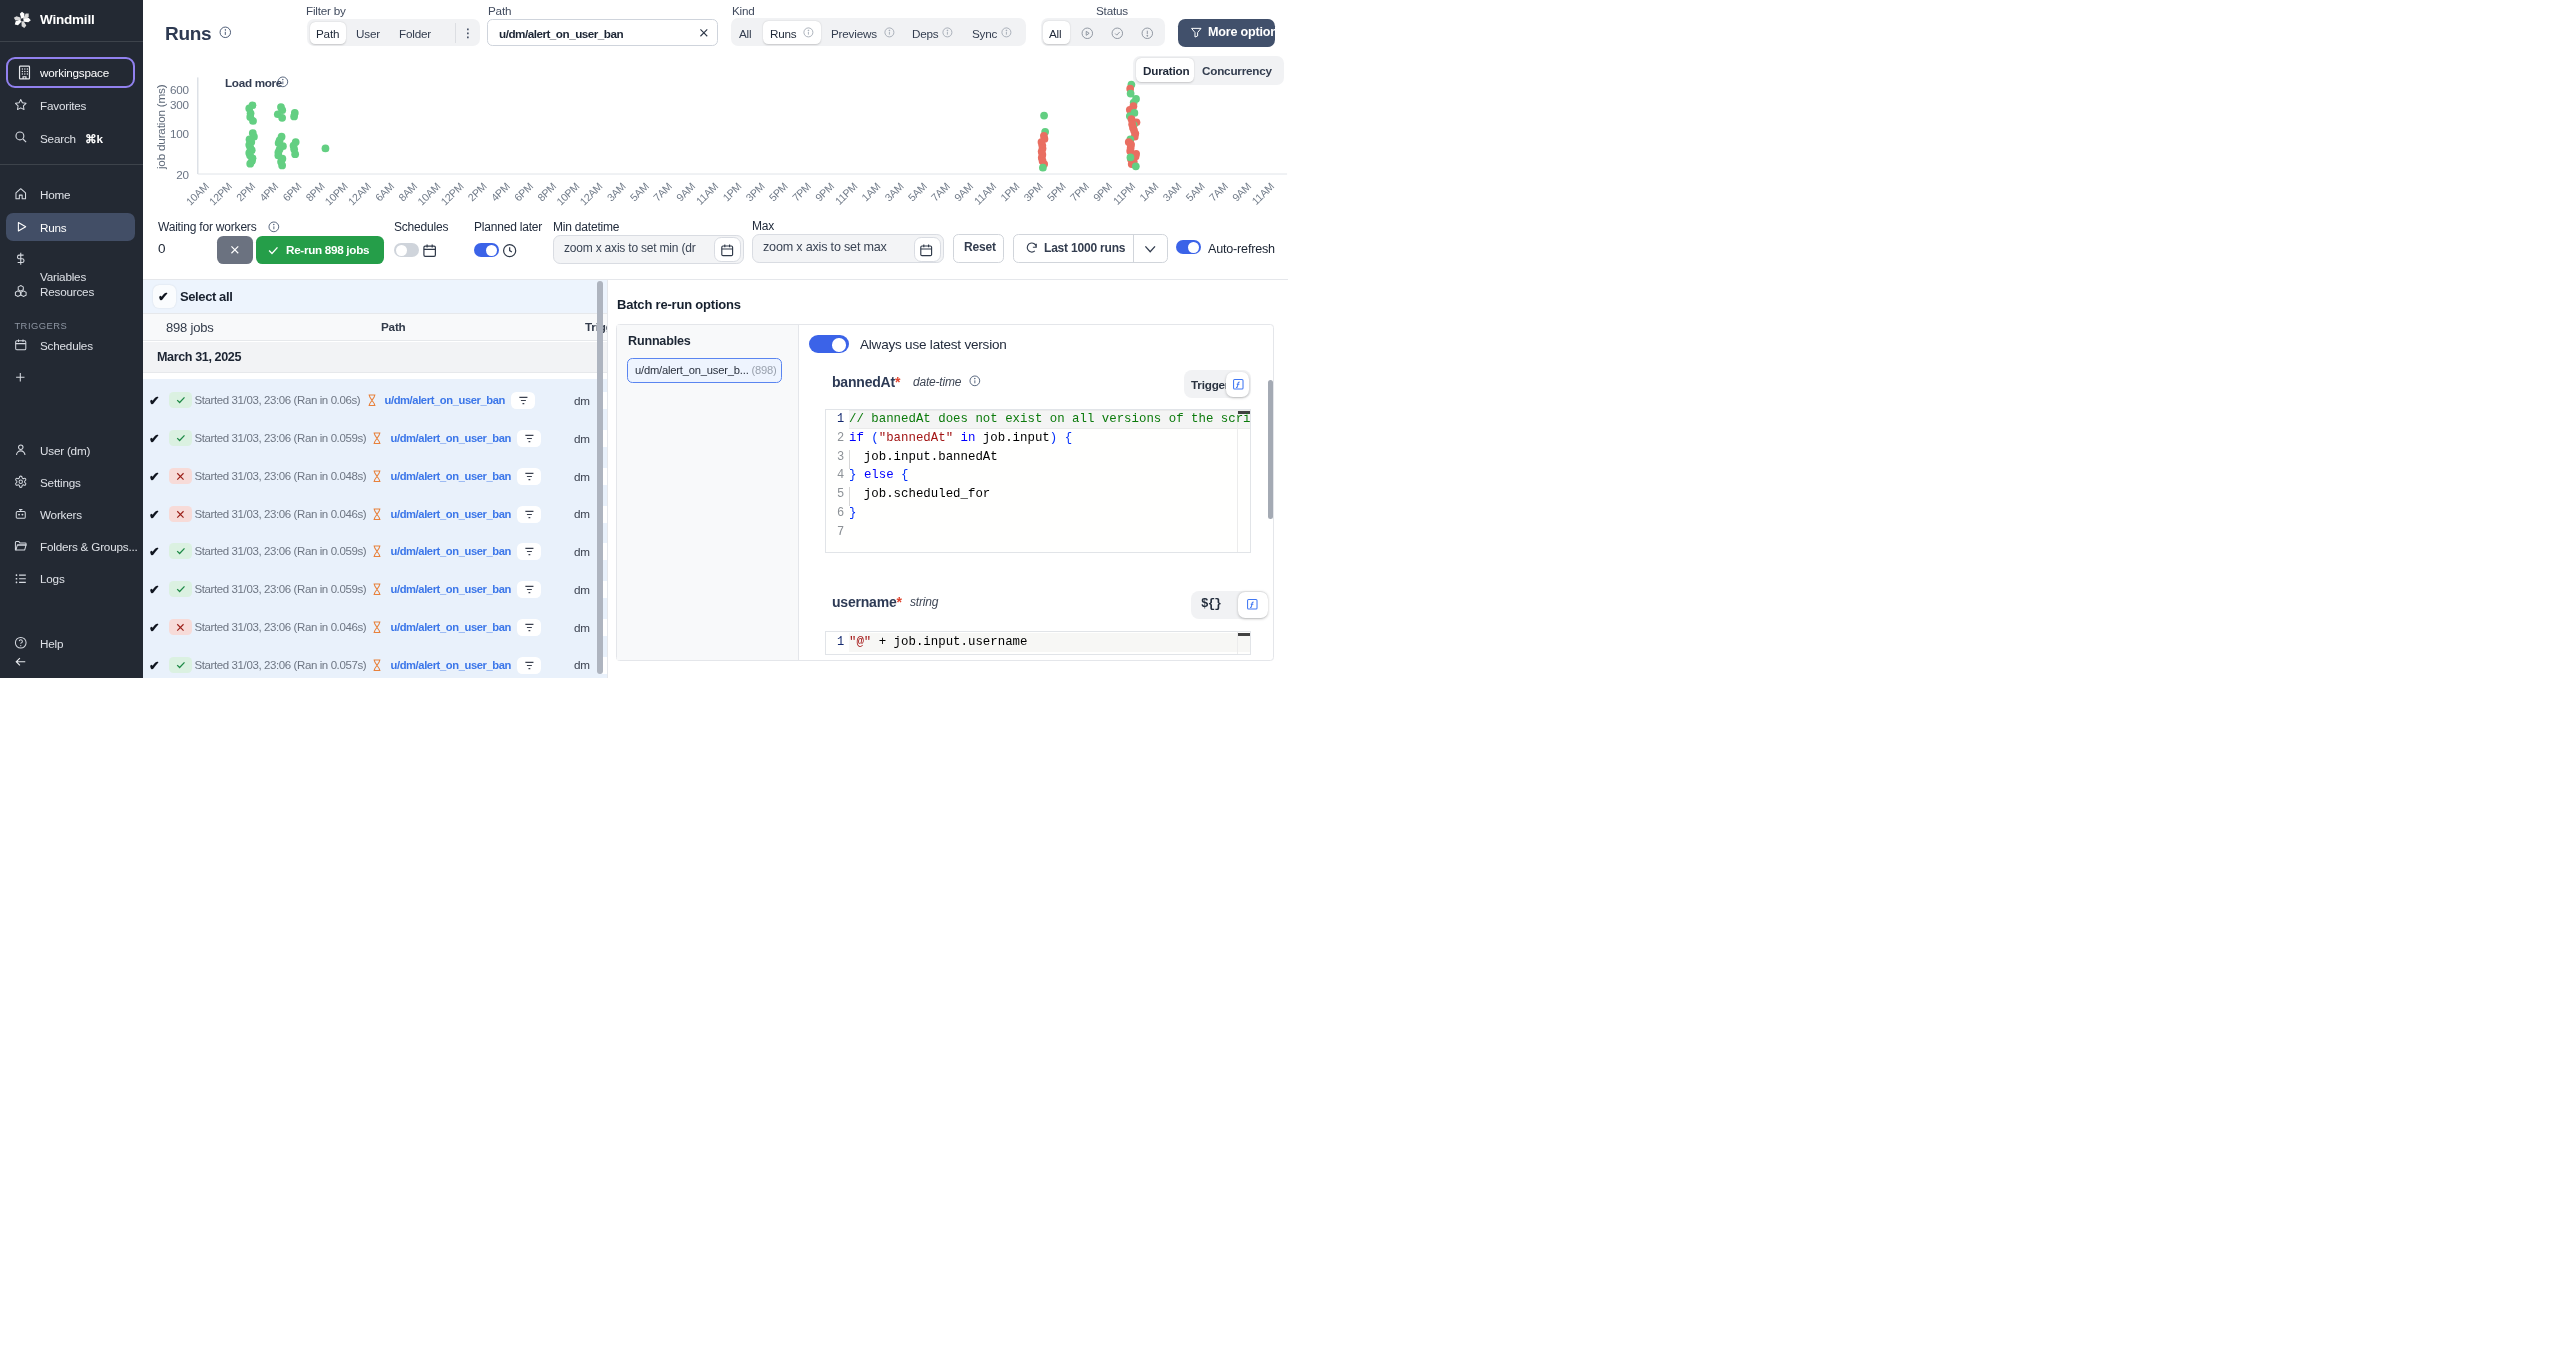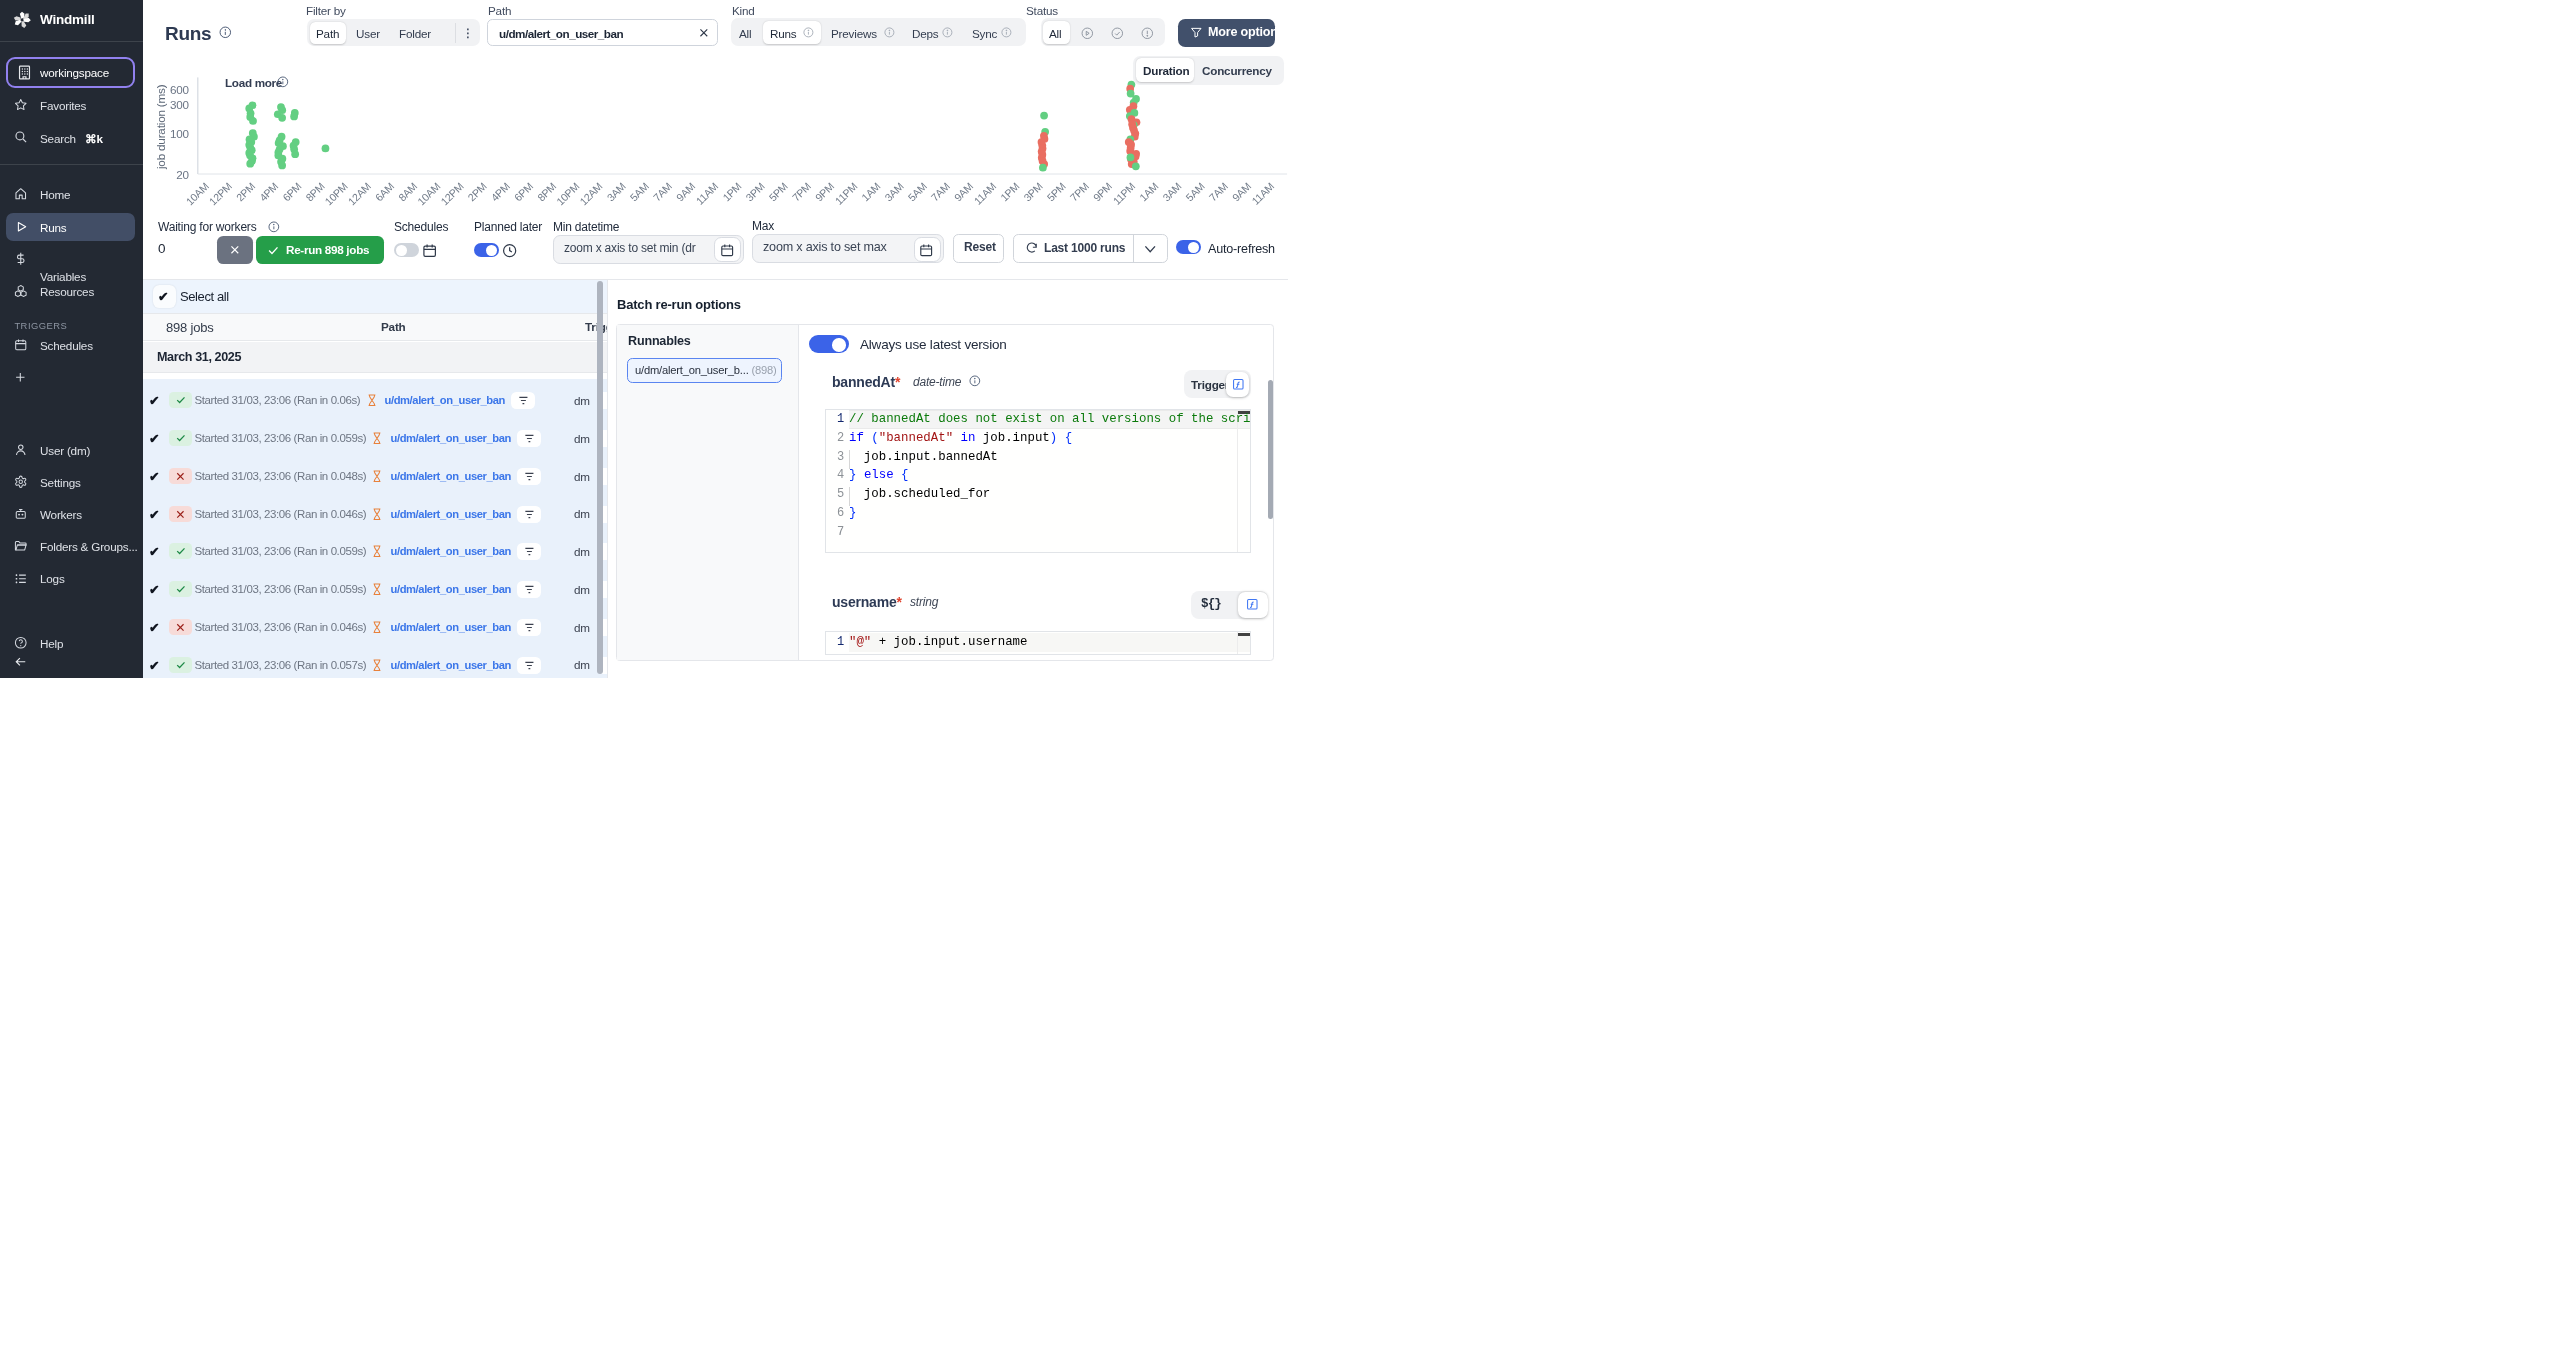--- a/index.html
+++ b/index.html
@@ -193,21 +193,21 @@
       <circle cx="12" cy="12" r="10"></circle>
       <path d="M12 11 V17"></path>
       <circle cx="12" cy="7.5" r="0.9" fill="#9aa1ac"></circle>
     </svg>
 <div class="segtx" style="left:972px;top:26.5px;">Sync</div>
 <svg class="abs" style="left:1001px;top:27.4px" width="10.8" height="10.8" viewBox="0 0 24 24" fill="none" stroke="#9aa1ac" stroke-width="1.8">
       <circle cx="12" cy="12" r="10"></circle>
       <path d="M12 11 V17"></path>
       <circle cx="12" cy="7.5" r="0.9" fill="#9aa1ac"></circle>
     </svg>
-<div class="lbl" style="left:1026px;top:3.6px;">Status</div>
+<div class="lbl" style="left:1096px;top:3.6px;">Status</div>
 <div class="seg" style="left:1041px;top:18.4px;width:124px;height:28px;"></div>
 <div class="pill" style="left:1043px;top:20.7px;width:27px;height:23.4px;"></div>
 <div class="segtx" style="left:1049px;top:26.5px;color:#1f2838;">All</div>
 <svg class="abs" style="left:1081px;top:26.5px" width="12.6" height="12.6" viewBox="0 0 24 24" fill="none" stroke="#868d99" stroke-width="1.7">
       <circle cx="12" cy="12" r="10"></circle>
       <path d="M10 8.2 L15.5 12 L10 15.8 Z"></path>
     </svg>
 <svg class="abs" style="left:1111px;top:26.5px" width="12.6" height="12.6" viewBox="0 0 24 24" fill="none" stroke="#868d99" stroke-width="1.7">
       <circle cx="12" cy="12" r="10"></circle>
       <path d="M8 12.5 L11 15.5 L16.5 9.5"></path>
@@ -431,21 +431,21 @@
 </svg>
 <div class="tg tgon" style="left:1176px;top:240px;">
       <div class="kn" style="right:1.8px;"></div>
     </div>
 <div class="abs" style="left:1208px;top:242px;font-size:12.6px;font-weight:500;color:#1b2433;">Auto-refresh</div>
 <div class="abs" style="left:143px;top:279px;width:1145px;height:0.9px;background:#e5e7eb;"></div>
 
 <div class="abs" style="left:143px;top:280px;width:464px;height:33px;background:#edf4fd;"></div>
 <div class="abs" style="left:153px;top:285px;width:23.4px;height:22.5px;background:#fafcfe;border-radius:6.3px;box-shadow:0 0 1.8px rgba(0,0,0,0.12);"></div>
 <div class="abs ck" style="left:158px;top:289px;">✔</div>
-<div class="abs" style="left:180px;top:289px;font-size:13px;font-weight:400;color:#18202e;letter-spacing:-0.4px;">Select all</div>
+<div class="abs" style="left:180px;top:289px;font-size:13px;font-weight:700;color:#18202e;letter-spacing:-0.4px;">Select all</div>
 <div class="abs" style="left:143px;top:313px;width:464px;height:28px;background:#f8f9fa;border-top:0.9px solid #e6e8eb;border-bottom:0.9px solid #e6e8eb;"></div>
 <div class="abs" style="left:166px;top:320px;font-size:13px;color:#333c4b;">898 jobs</div>
 <div class="abs" style="left:381px;top:320px;font-size:11.7px;font-weight:600;color:#333c4b;">Path</div>
 <div class="abs" style="left:585px;top:320px;font-size:11.7px;font-weight:600;color:#333c4b;width:22.5px;overflow:hidden;white-space:nowrap;">Trigger kind</div>
 <div class="abs" style="left:143px;top:342px;width:464px;height:31px;background:#f2f3f5;border-bottom:0.9px solid #e6e8eb;"></div>
 <div class="abs" style="left:157px;top:350px;font-size:12.6px;font-weight:bold;color:#1c2432;letter-spacing:-0.4px;">March 31, 2025</div>
 <div class="abs" style="left:143px;top:379px;width:464px;height:299px;background:#e9f1fb;"></div>
 <div class="row" style="top:391px;">
 <span class="ck">✔</span>
       <div class="badge" style="background:#dbf1e1;">

